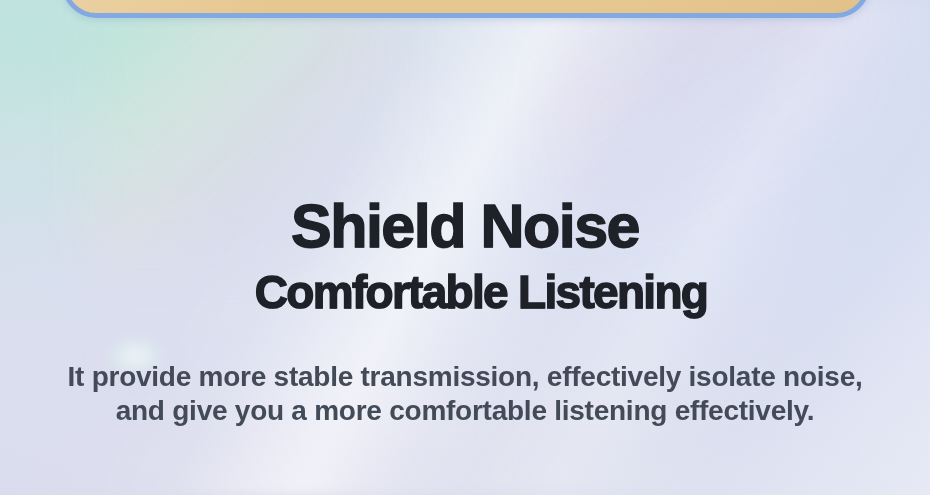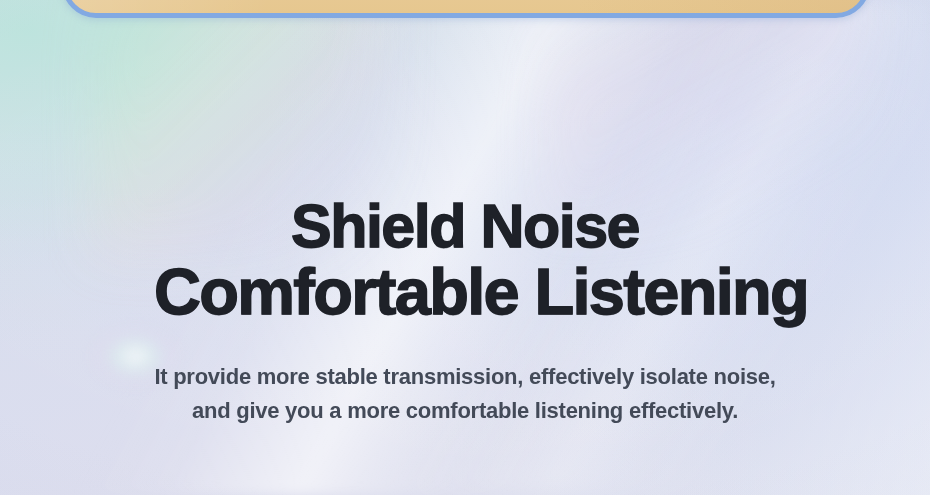--- a/index.html
+++ b/index.html
@@ -207,32 +207,32 @@
     font-family: "Liberation Sans", sans-serif;
     font-weight: 700;
     font-size: 62px;
     line-height: 66px;
     letter-spacing: -1.6px;
     -webkit-text-stroke: 1.4px #1e2128;
     text-shadow: 0 1px 0 rgba(30,33,40,0.55);
   }
   #headline .hl-line { display: block; white-space: nowrap; }
   #headline-line-1 { font-size: 61px; letter-spacing: -1.5px; }
-  #headline-line-2 { font-size: 65px; letter-spacing: -1.7px; padding-left: 32px; }
+  #headline-line-2 { font-size: 46px; letter-spacing: -1.7px; padding-left: 32px; }
 
   #subtitle {
     position: absolute;
     top: 360px;
     left: 0;
     width: 930px;
     text-align: center;
     color: #434a58;
     font-family: "Liberation Sans", sans-serif;
     font-weight: 600;
-    font-size: 22px;
+    font-size: 28px;
     line-height: 34px;
     letter-spacing: -0.25px;
   }
   #subtitle .sub-line { display: block; white-space: nowrap; }
 </style>
 </head>
 <body>
 
 <div id="banner">
 

